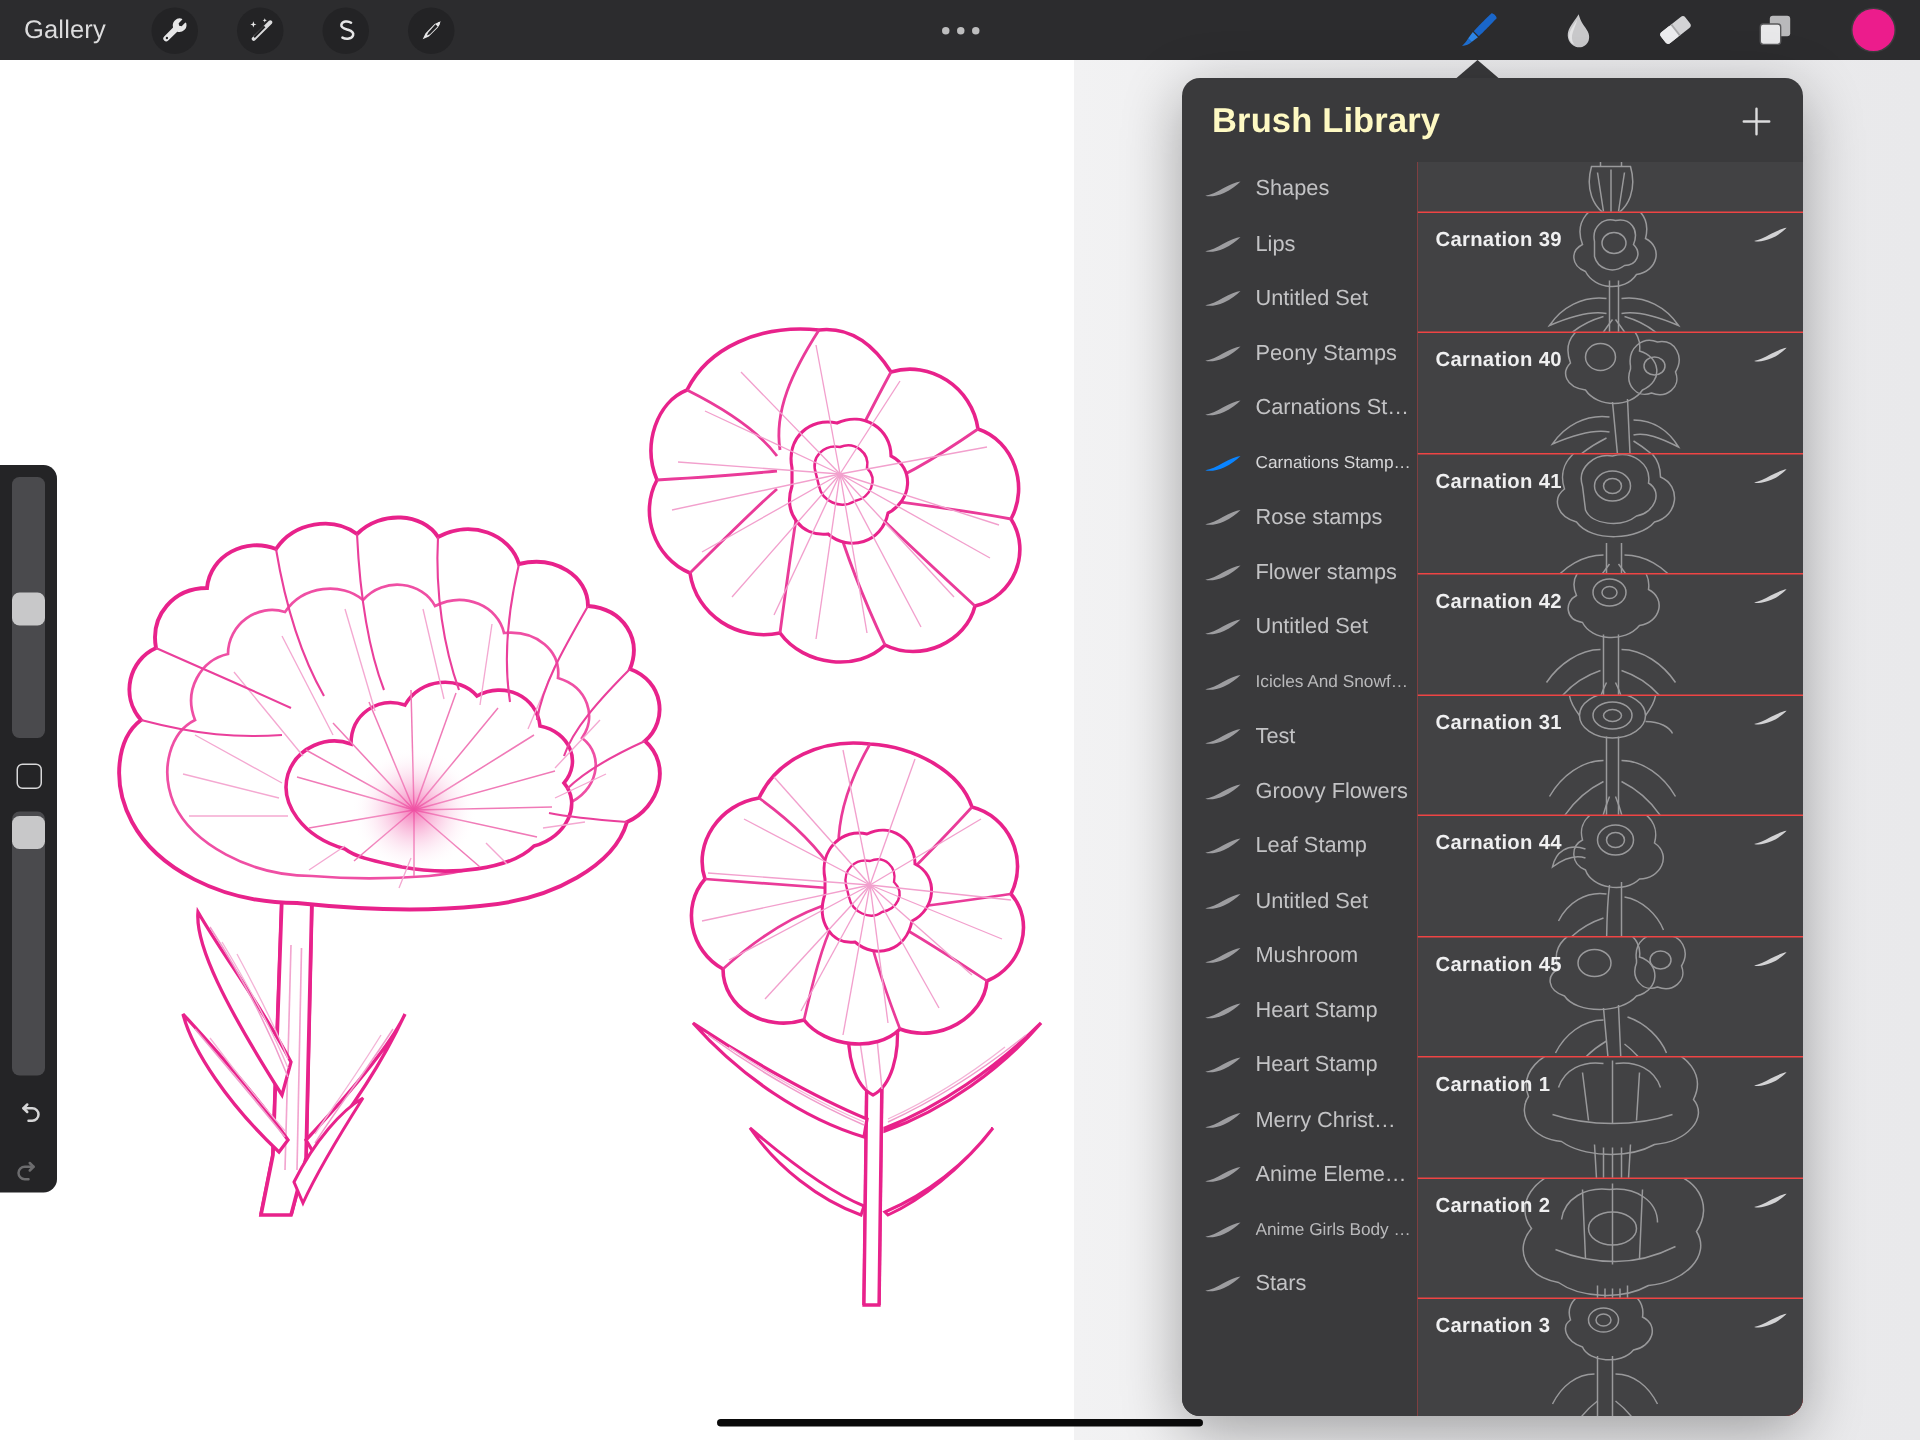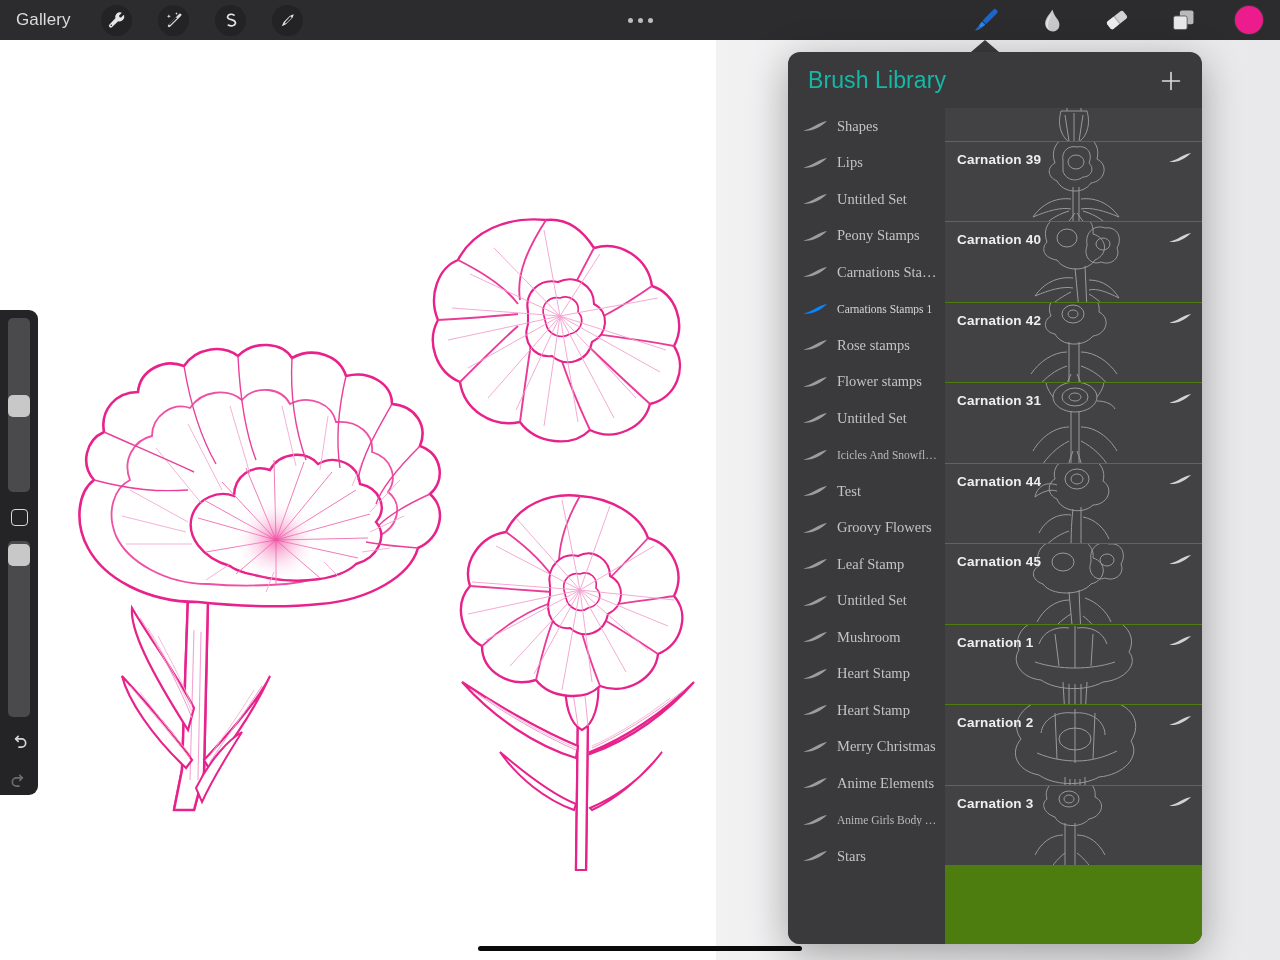--- a/index.html
+++ b/index.html
@@ -113,21 +113,21 @@
     overflow: hidden;
     z-index: 41;
     box-shadow: 0 10px 40px rgba(0,0,0,.33);
   }
   .bl-header {
     height: 56px; position: relative;
     display: flex; align-items: center;
     padding: 0 20px;
   }
   .bl-title {
-    color: #14b8a6; font-size: 23px; font-weight: normal; letter-spacing: .1px;
+    color: #fef9c3; font-size: 23px; font-weight: bold; letter-spacing: .1px;
   }
   .bl-plus {
     position: absolute; right: 16px; top: 14px;
     width: 30px; height: 30px;
     display: flex; align-items: center; justify-content: center;
   }
   .bl-body { display: flex; height: 836px; }
 
   
   .set-col {
@@ -135,30 +135,30 @@
     overflow: hidden;
     position: relative;
     background: #3a3a3c;
   }
   .set-item {
     height: 36.5px; display: flex; align-items: center; gap: 9px;
     padding-left: 14px;
   }
   .set-label {
     color: #c3c3c5; font-size: 14.5px; white-space: nowrap;
-    overflow: hidden; text-overflow: ellipsis; max-width: 104px; font-family: Liberation Serif, serif;
+    overflow: hidden; text-overflow: ellipsis; max-width: 104px;
   }
   .set-item.small .set-label { font-size: 11.5px; color: #b9b9bb; }
   .set-item.selected .set-label { color: #d6d6d8; }
   .stroke-ico { width: 26px; height: 14px; flex: 0 0 26px; }
 
   
   .brush-col {
     width: 257px; height: 836px; position: relative;
-    background: #4d7c0f; overflow: hidden;
+    background: #ef4444; overflow: hidden;
   }
   .brush-scroll { position: absolute; left: 0; top: -47px; width: 257px; }
   .brush-row {
     height: 79.5px; position: relative;
     background: #424244;
     margin-bottom: 1px;
     overflow: hidden;
   }
   .brush-name {
     position: absolute; left: 12px; top: 10px;
@@ -743,20 +743,37 @@
                   </g>
                 </svg></div>
               <div class="brush-name">Carnation 40</div>
               <div class="brush-stroke-ico"><svg width="24" height="13" viewBox="0 0 26 14">
                   <path d="M1.5 11.5 C 5 11, 9 9, 13.5 6.5 C 18 4, 22 2.4, 25 2 C 22.5 4.6, 18.5 7.6, 14 9.6 C 9.5 11.6, 4.5 12.4, 1.5 11.5 Z" fill="#d2d2d4"></path>
                 </svg></div>
             </div>
             <div class="brush-row">
               <div class="brush-thumb"><svg viewBox="0 0 150 110" width="150" height="110" preserveAspectRatio="xMidYMid meet">
                   <g stroke="#cfcfd1" fill="none" stroke-width="1">
+                    <path d="M44 36 C 38 18 54 4 72 6 C 90 0 108 10 108 28 C 122 34 120 54 104 58 C 94 70 62 72 52 58 C 38 54 36 42 44 36 Z"></path>
+                    <path d="M56 34 C 52 22 64 12 76 14 C 90 10 102 20 100 32 C 110 38 104 52 92 54 C 82 62 62 60 58 50 Z"></path>
+                    <ellipse cx="76" cy="34" rx="12" ry="10"></ellipse>
+                    <ellipse cx="76" cy="34" rx="6" ry="5"></ellipse>
+                    <path d="M72 72 L 72 102 M82 72 L 82 102"></path>
+                    <path d="M70 80 C 56 80 44 88 36 98 M84 80 C 98 80 110 88 118 98"></path>
+                    <path d="M74 86 C 68 94 64 100 62 104 M80 86 C 86 94 90 100 92 104"></path>
+                  </g>
+                </svg></div>
+              <div class="brush-name">Carnation 41</div>
+              <div class="brush-stroke-ico"><svg width="24" height="13" viewBox="0 0 26 14">
+                  <path d="M1.5 11.5 C 5 11, 9 9, 13.5 6.5 C 18 4, 22 2.4, 25 2 C 22.5 4.6, 18.5 7.6, 14 9.6 C 9.5 11.6, 4.5 12.4, 1.5 11.5 Z" fill="#d2d2d4"></path>
+                </svg></div>
+            </div>
+            <div class="brush-row">
+              <div class="brush-thumb"><svg viewBox="0 0 150 110" width="150" height="110" preserveAspectRatio="xMidYMid meet">
+                  <g stroke="#cfcfd1" fill="none" stroke-width="1">
                     <path d="M52 26 C 46 12 58 2 72 4 C 88 -2 102 8 100 22 C 112 28 108 44 94 46 C 84 58 62 56 56 44 C 44 42 44 30 52 26 Z"></path>
                     <ellipse cx="74" cy="24" rx="11" ry="9"></ellipse>
                     <ellipse cx="74" cy="24" rx="5" ry="4"></ellipse>
                     <path d="M70 52 L 70 104 M80 52 L 80 104"></path>
                     <path d="M68 62 C 54 62 40 72 32 84 M82 62 C 96 62 110 72 118 84"></path>
                     <path d="M68 76 C 56 80 46 88 40 96 M82 76 C 94 80 104 88 110 96"></path>
                     <path d="M72 84 C 68 92 66 100 65 106 M78 84 C 82 92 84 100 85 106"></path>
                   </g>
                 </svg></div>
               <div class="brush-name">Carnation 42</div>

